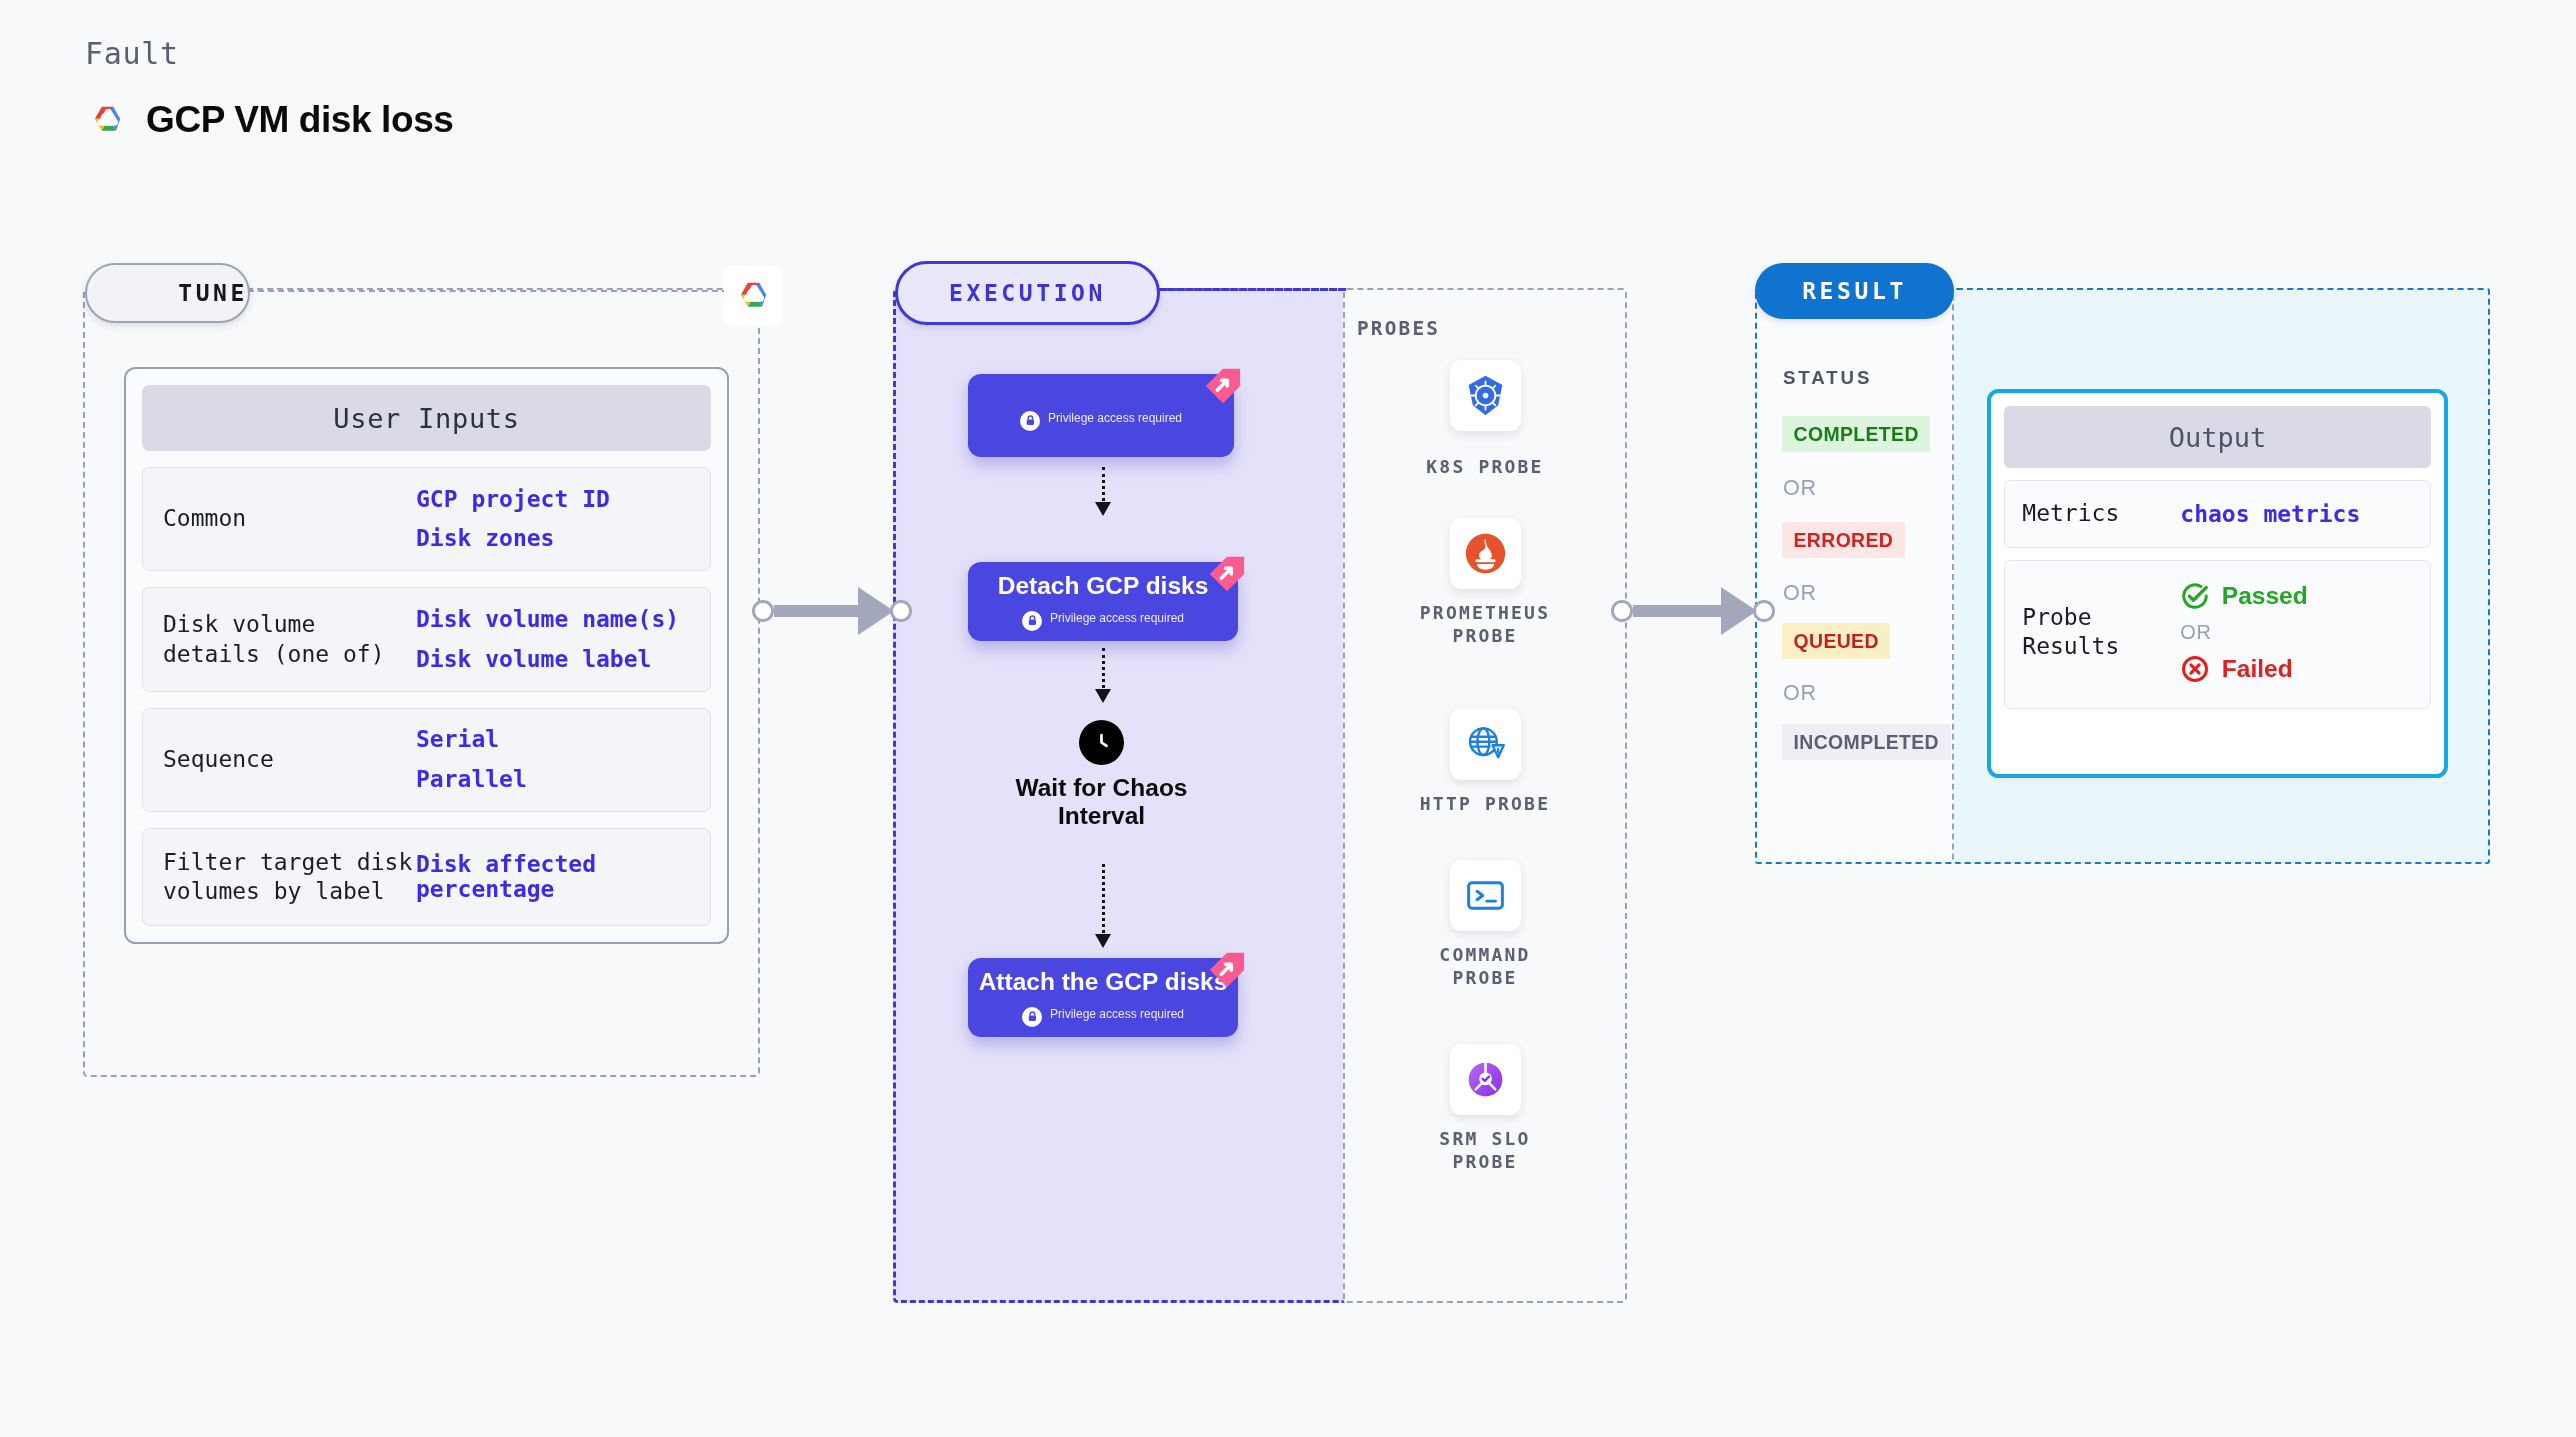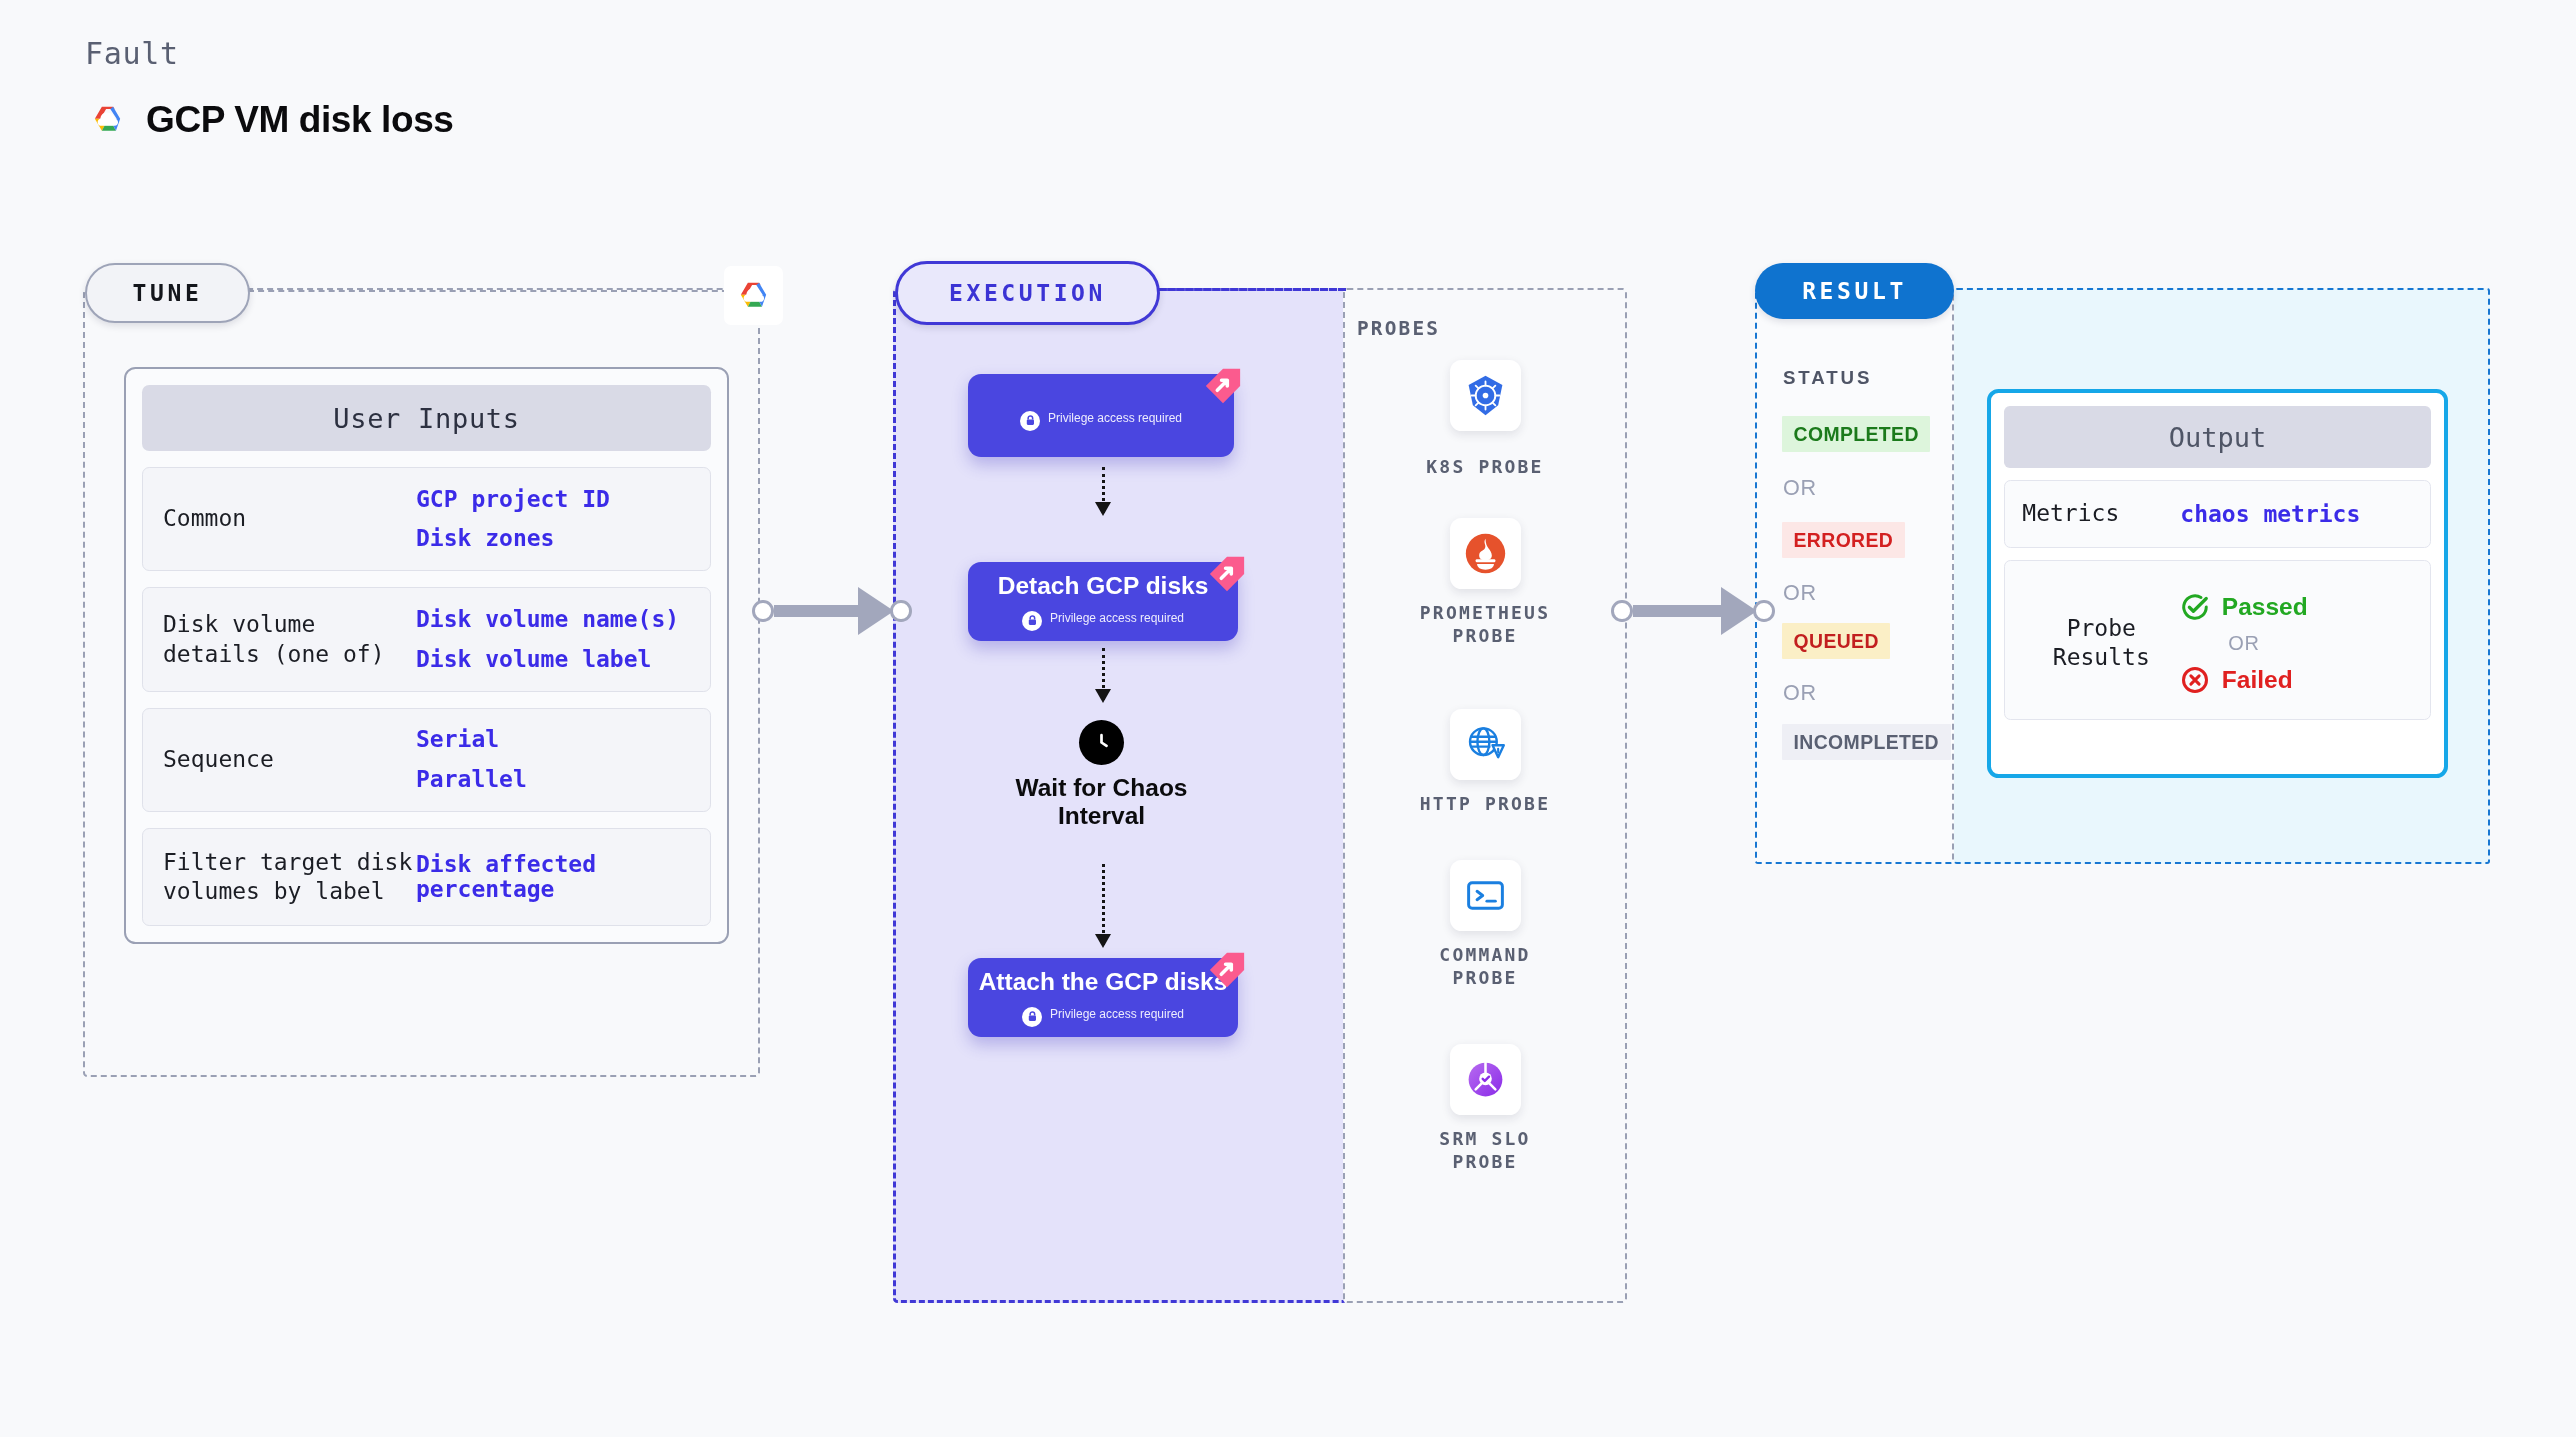--- a/index.html
+++ b/index.html
@@ -25,21 +25,21 @@
     border-radius:719px;font-family:"DejaVu Sans Mono","Liberation Mono",monospace;
     font-weight:700;letter-spacing:3.6px;font-size:23px;
     box-shadow:0 2.9px 7.2px rgba(30,30,60,.13);
     z-index:6;
   }
 
   
   #tune-panel{position:absolute;left:83px;top:288px;width:673px;height:785px;
     border:2.2px dashed #9aa0b4;border-radius:4.3px;background:#F8F9FB;}
   #tune-pill{left:85px;top:263px;width:161px;height:56px;background:#F2F3F7;
-    border:2.9px solid #9ea4b8;color:#14161c;}
+    border:2.9px solid #9ea4b8;color:#14161c;justify-content:flex-end;}
   #tune-dash{position:absolute;left:248px;top:290px;width:490px;height:0;
     border-top:2.9px dashed #9aa0b4;z-index:1;}
   #gcp-badge{position:absolute;left:724px;top:266px;width:59px;height:59px;
     background:#fff;border-radius:7.2px;display:flex;align-items:center;justify-content:center;z-index:7;}
   #gcp-badge svg{width:45px;height:45px;}
 
   #user-inputs-card{position:absolute;left:124px;top:367px;width:605px;
     background:#FAFBFD;border:2.2px solid #9aa0b4;border-radius:11.5px;
     padding:16px;box-sizing:border-box;}
   .ui-head{background:#D9DAE6;border-radius:7.2px;height:66px;display:flex;
@@ -390,21 +390,21 @@
 </div>
 
 <div id="output-card">
   <div class="out-head">Output</div>
 
   <div class="out-row">
     <div class="out-row-label">Metrics</div>
     <div class="out-metric-val">chaos metrics</div>
   </div>
 
-  <div class="out-row" style="padding-top:31px;padding-bottom:24.5px;text-align:center;">
+  <div class="out-row" style="padding-top:20px;padding-bottom:24.5px;">
     <div class="out-row-label">Probe Results</div>
     <div class="probe-res-col">
       <div class="pr-line" style="color:#22A822;">
         <svg viewBox="0 0 24 24">
             <path d="M21 12a9 9 0 11-4.2-7.6" stroke="#22A822" stroke-width="2.4" fill="none" stroke-linecap="round"></path>
             <path d="M7.5 12.2l3.2 3.2L21 5.2" stroke="#22A822" stroke-width="2.6" fill="none" stroke-linecap="round" stroke-linejoin="round"></path>
           </svg>
         <span>Passed</span>
       </div>
       <div class="pr-or">OR</div>

